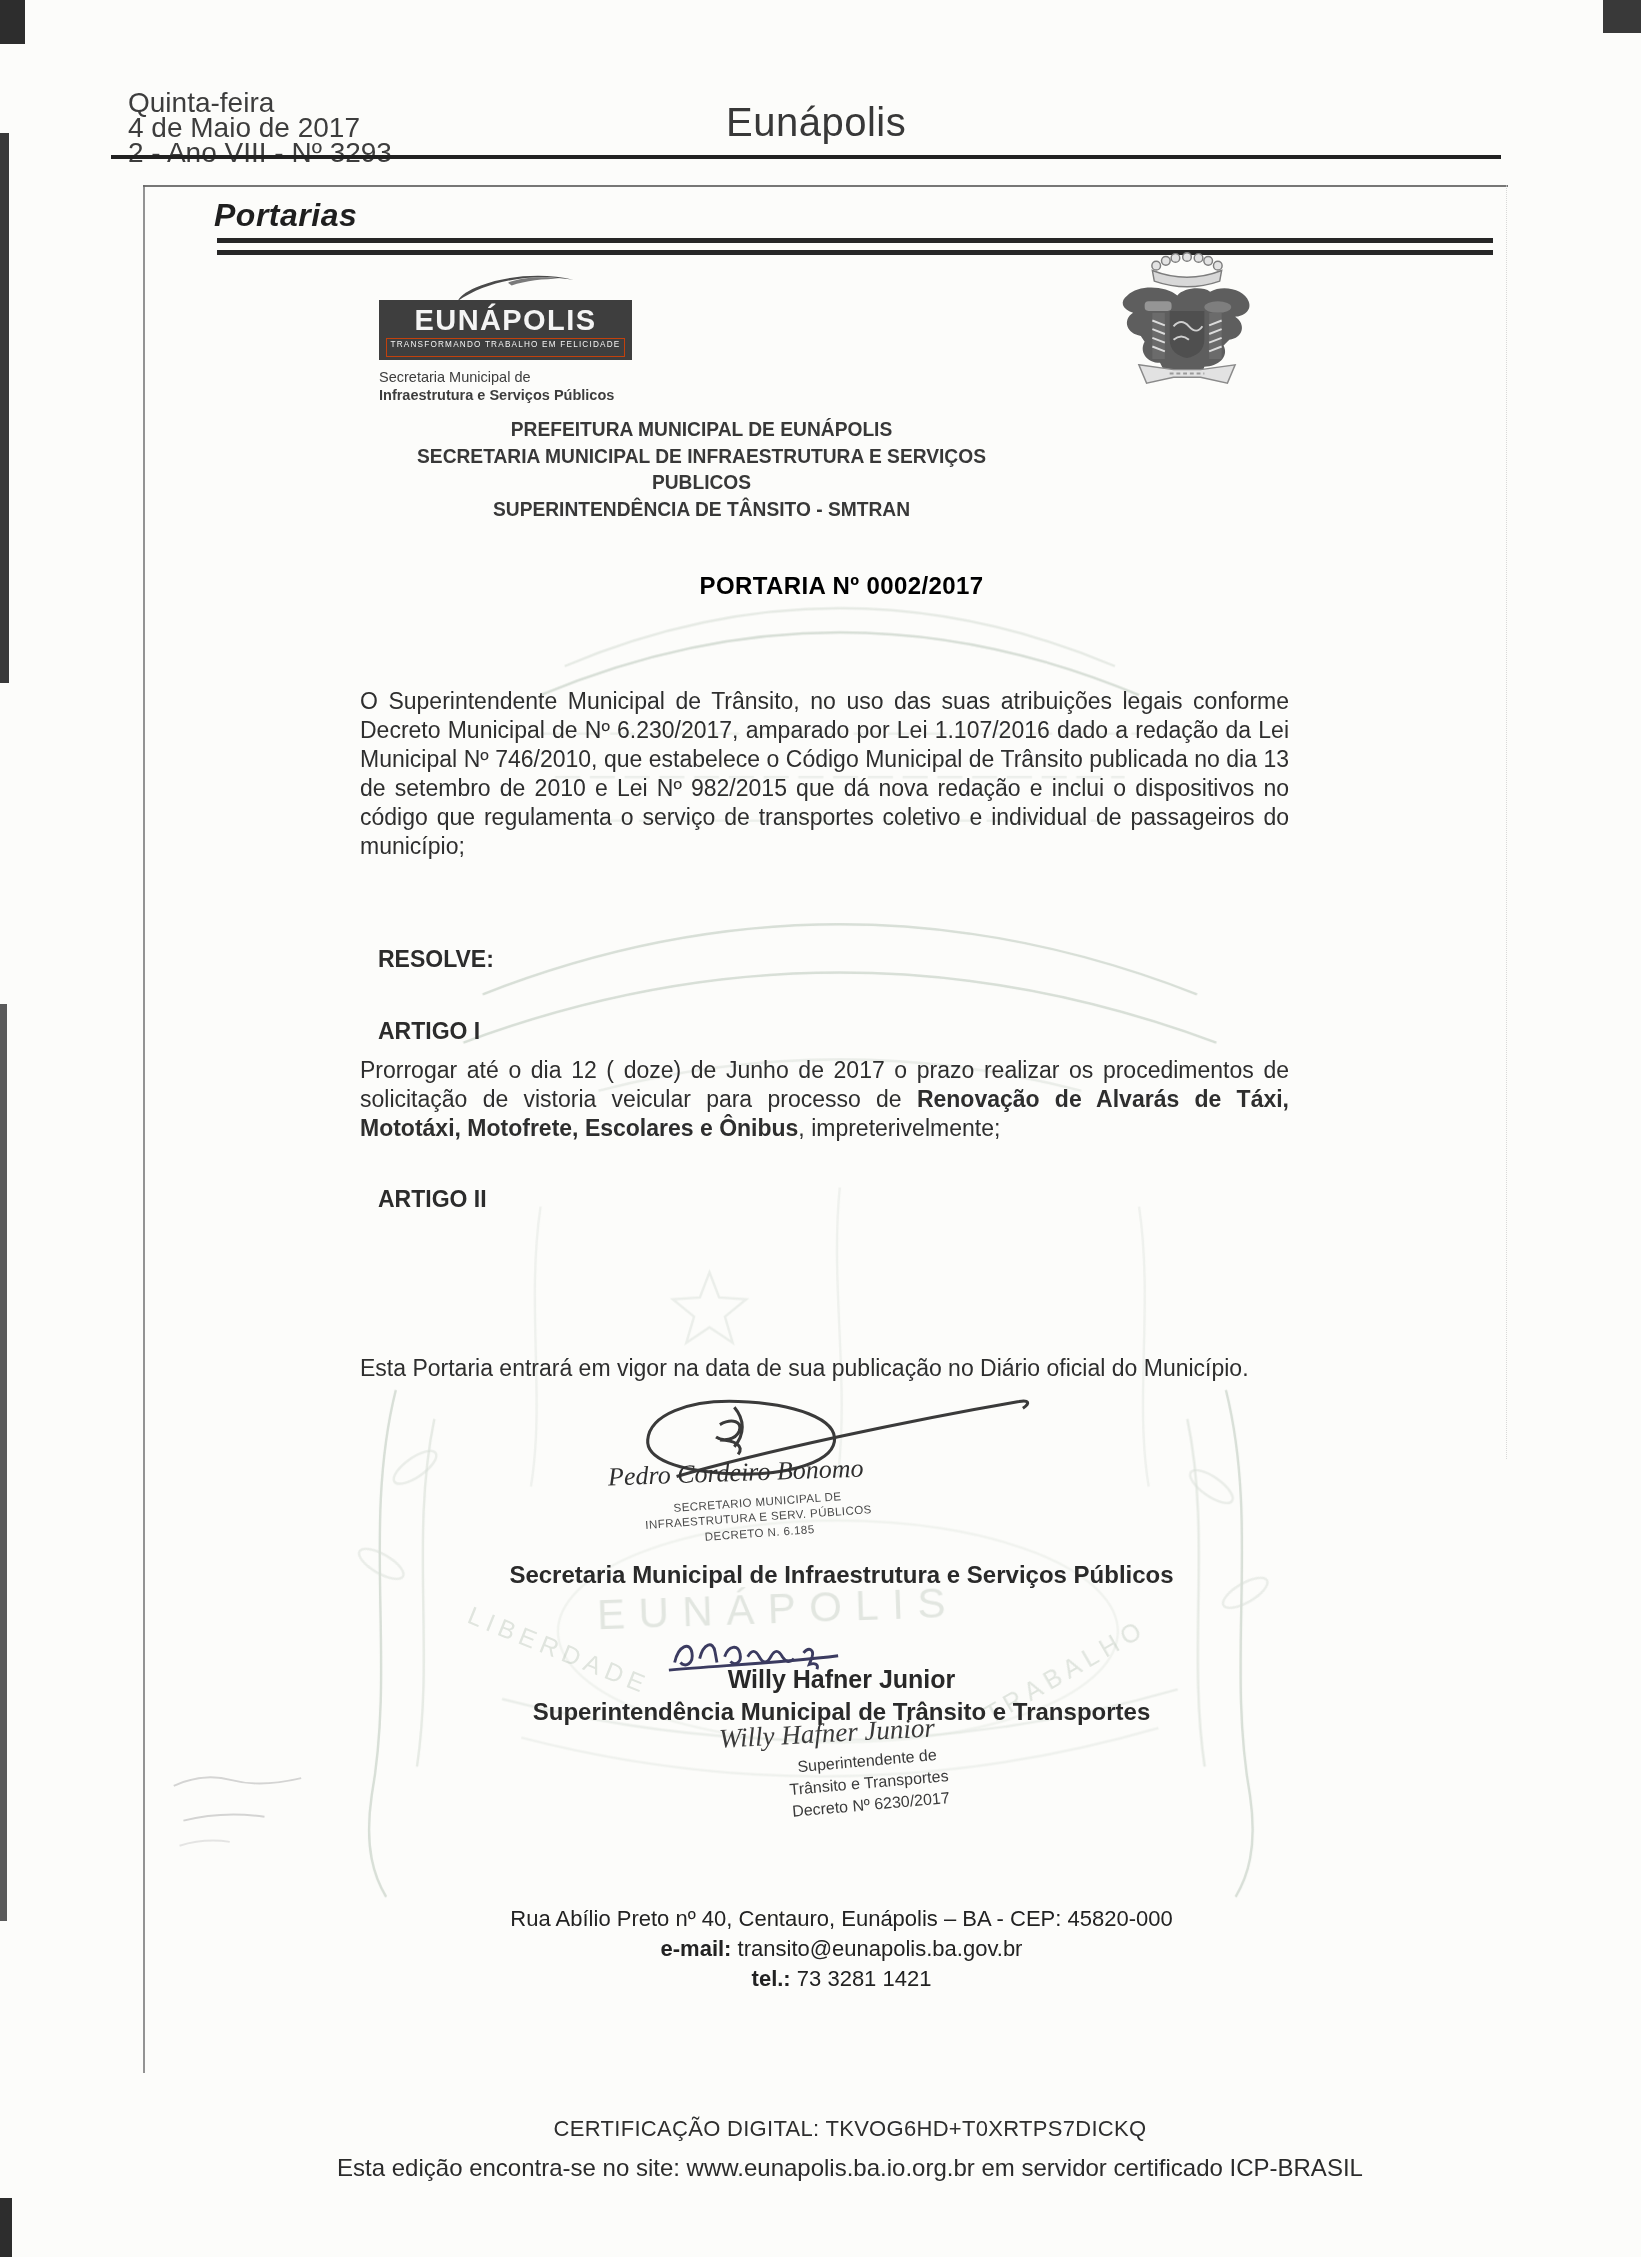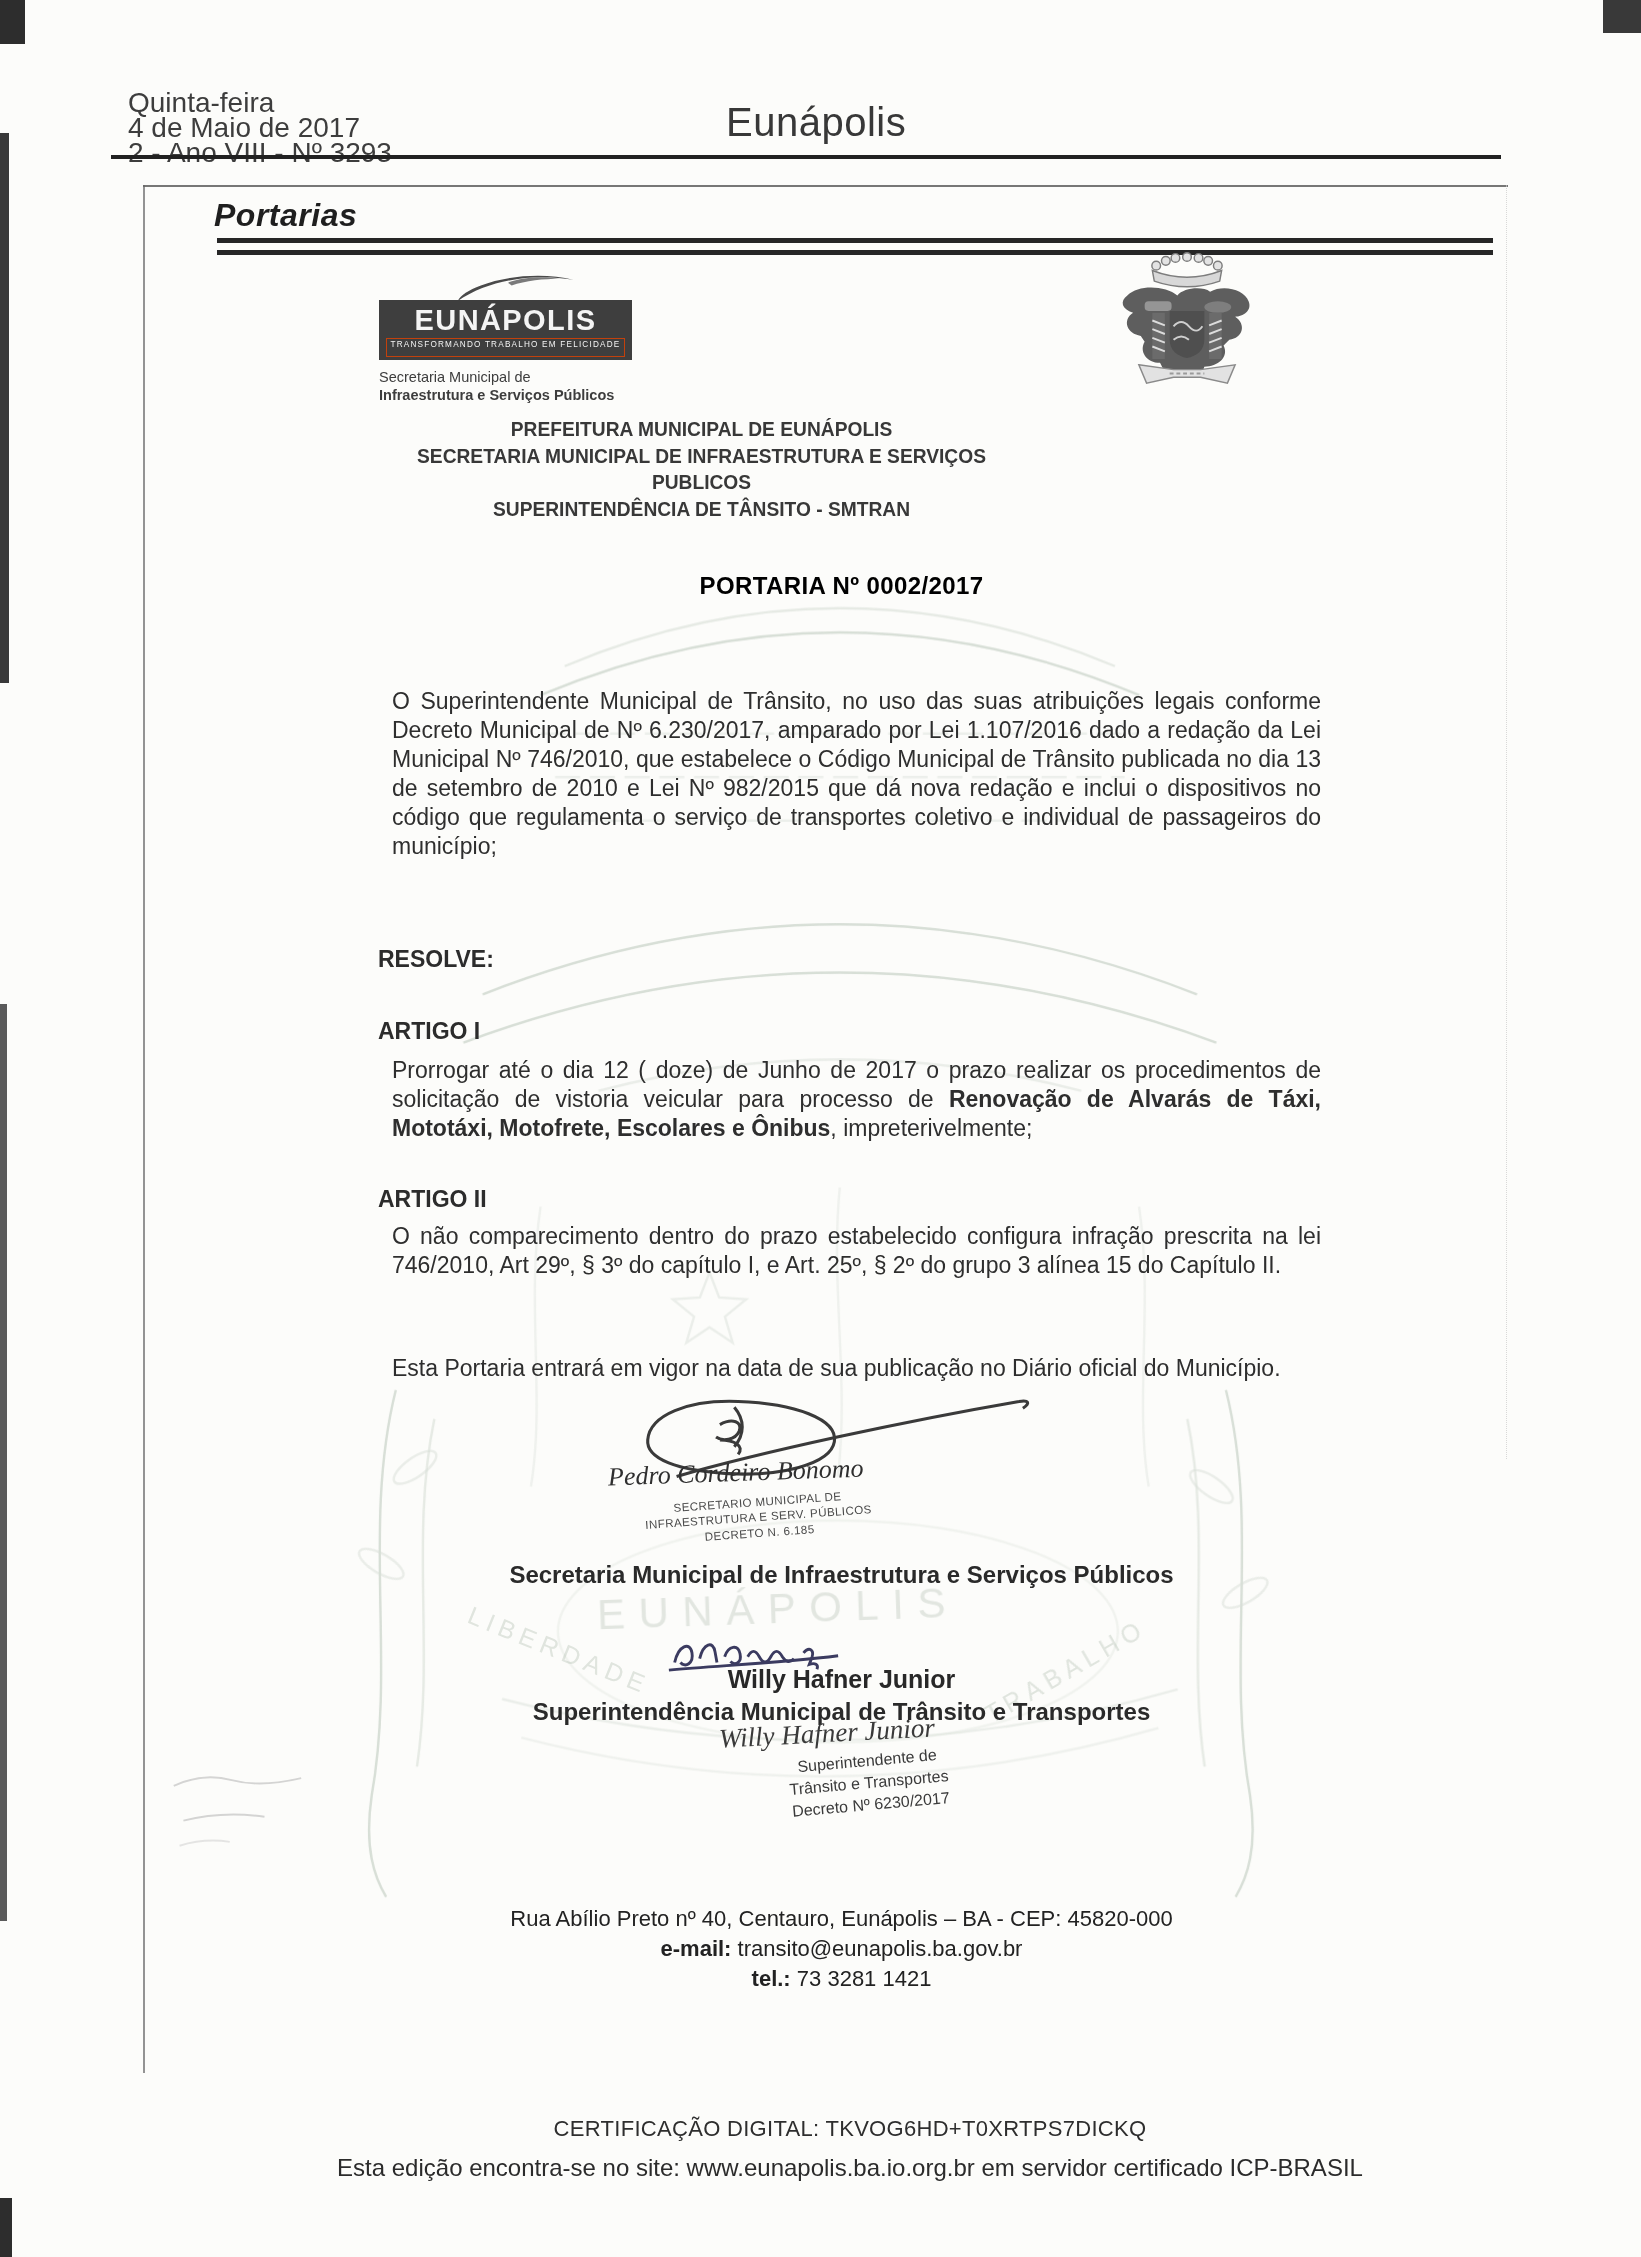--- a/index.html
+++ b/index.html
@@ -46,21 +46,21 @@
 
   
   .coat{left:1110px;top:251px;}
 
   
   .org{left:378px;top:416px;width:647px;text-align:center;font-weight:700;font-size:20px;line-height:26.6px;color:#383838;transform:scaleX(.96);}
 
   .doc-title{left:378px;top:572px;width:927px;text-align:center;font-weight:700;font-size:24px;color:#000000;letter-spacing:0.4px;}
 
   
-  .para{left:392px;width:929px;font-size:23px;line-height:29px;color:#2e2e2e;text-align:justify;}
+  .para{left:360px;width:929px;font-size:23px;line-height:29px;color:#2e2e2e;text-align:justify;}
   .preamble{top:687px;}
   .label{left:378px;font-weight:700;font-size:23px;color:#2c2c2c;}
   .resolve{top:946px;}
   .art1h{top:1018px;}
   .art1{top:1056px;}
   .art2h{top:1186px;}
   .art2{top:1222px;}
   .vigor{top:1354px;text-align:left;}
 
   
@@ -201,21 +201,20 @@
   <div class="abs para preamble">O Superintendente Municipal de Trânsito, no uso das suas atribuições legais conforme Decreto Municipal de Nº 6.230/2017, amparado por Lei 1.107/2016 dado a redação da Lei Municipal Nº 746/2010, que estabelece o Código Municipal de Trânsito publicada no dia 13 de setembro de 2010 e Lei Nº 982/2015 que dá nova redação e inclui o dispositivos no código que regulamenta o serviço de transportes coletivo e individual de passageiros do município;</div>
 
   <div class="abs label resolve">RESOLVE:</div>
 
   <div class="abs label art1h">ARTIGO I</div>
   <div class="abs para art1">
     <span>Prorrogar até o dia 12 ( doze) de Junho de 2017 o prazo realizar os procedimentos de solicitação de vistoria veicular para processo de </span><span class="b">Renovação de Alvarás de Táxi, Mototáxi, Motofrete, Escolares e Ônibus</span><span>, impreterivelmente;</span>
   </div>
 
   <div class="abs label art2h">ARTIGO II</div>
-  <div class="abs para art2">O não comparecimento dentro do prazo estabelecido configura infração prescrita na lei 746/2010, Art 29º, § 3º do capítulo I, e Art. 25º, § 2º do grupo 3 alínea 15 do Capítulo II.</div>
 
   <div class="abs para vigor">Esta Portaria entrará em vigor na data de sua publicação no Diário oficial do Município.</div>
 
   <svg class="abs sig-svg sig1" width="425" height="101" viewBox="0 0 440 105">
     <g fill="none" stroke="#1f1f1f" stroke-width="3.2" opacity=".88">
       <path d="M30 54 C 32 28 72 12 124 14 C 182 16 228 32 224 56 C 220 80 166 92 114 89 C 62 86 28 74 30 54 Z"></path>
       <path d="M120 20 C 131 33 131 48 120 61 M105 38 C 118 31 129 35 125 45 C 121 54 108 56 101 51 M105 54 C 120 54 131 60 124 69"></path>
       <path d="M60 92 C 150 66 300 34 416 14 C 426 12 428 16 420 21"></path>
     </g>
   </svg>

